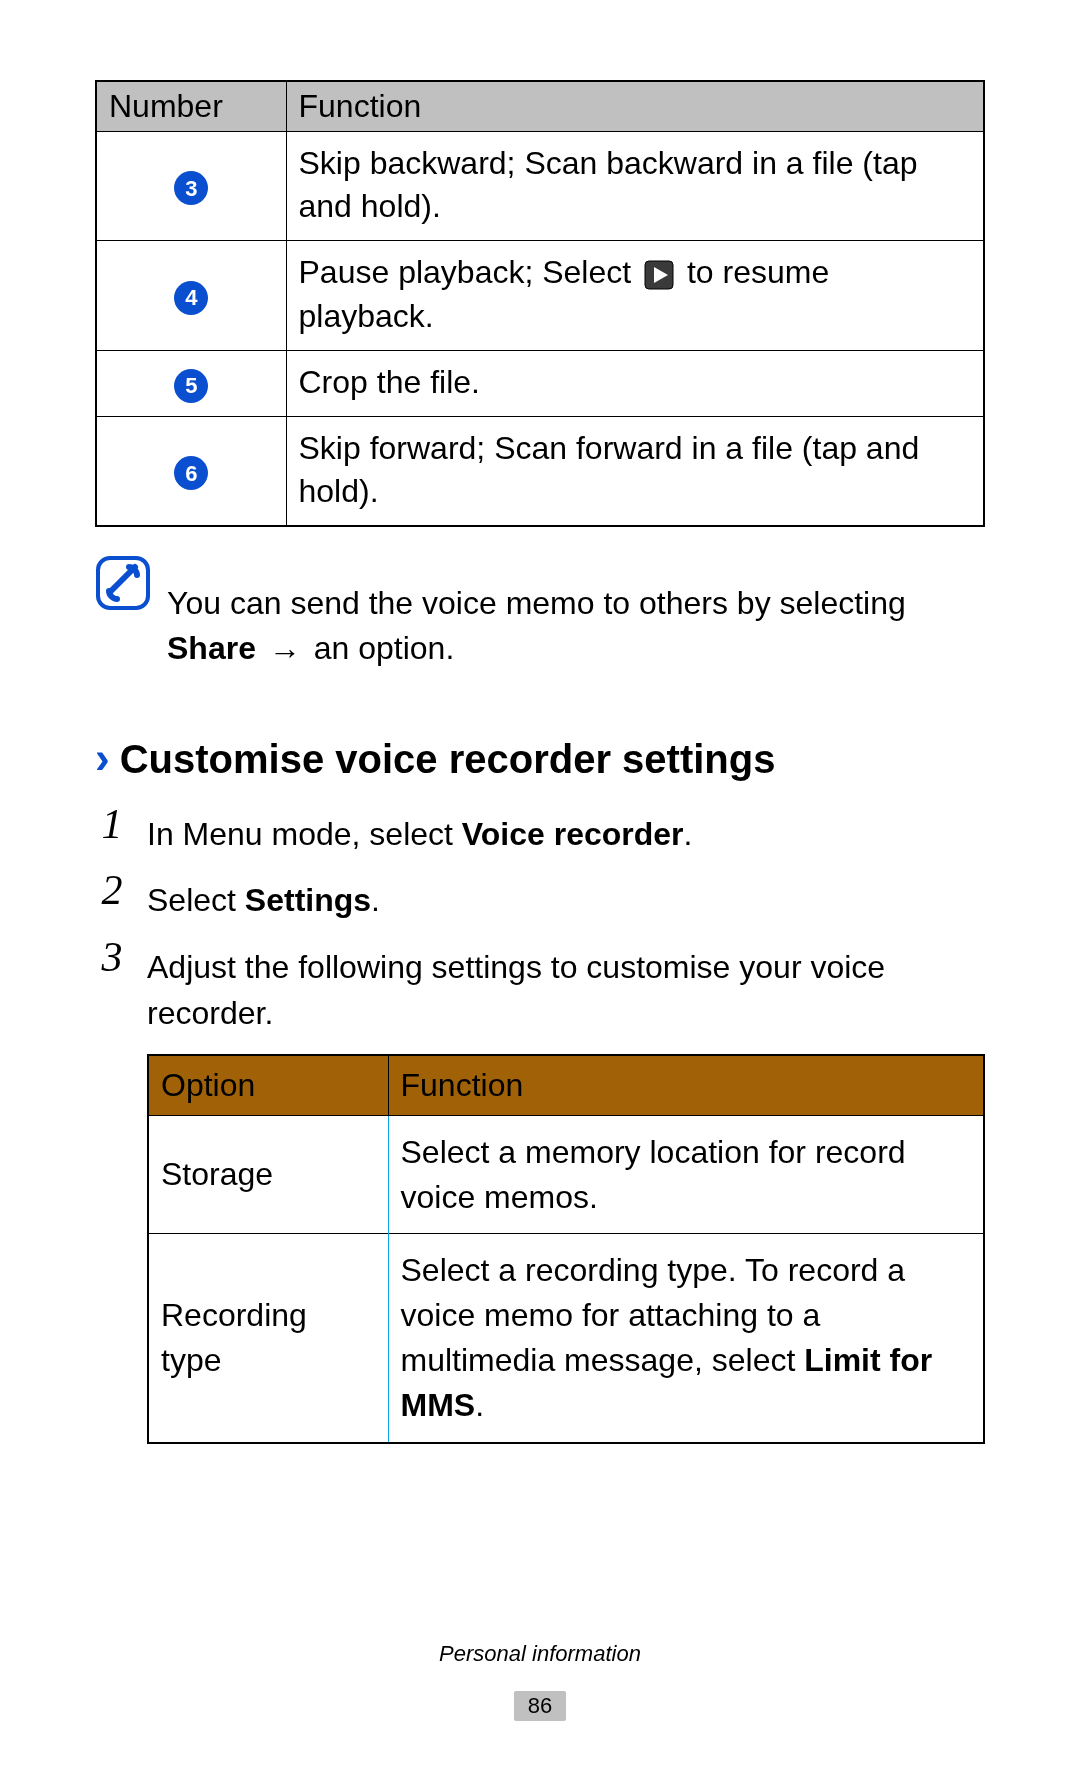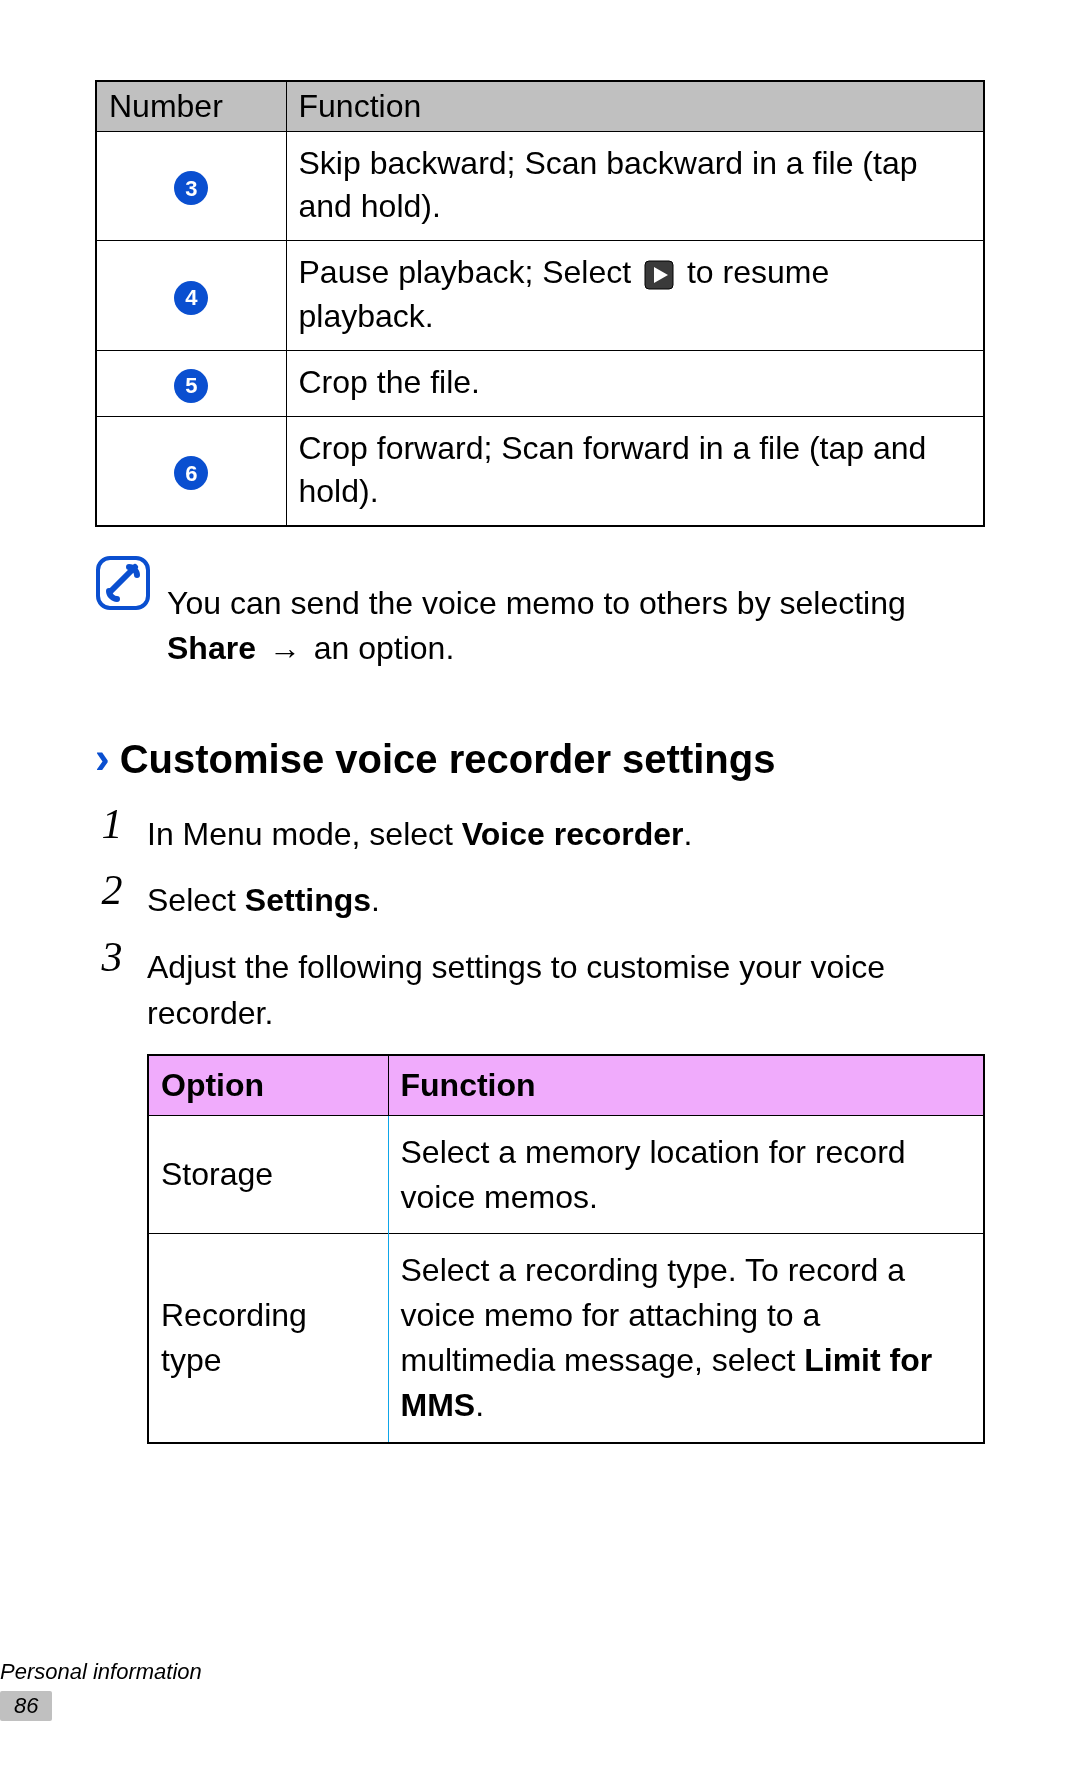--- a/index.html
+++ b/index.html
@@ -30,29 +30,29 @@
   .section-chevron { color: #0a4fd0; font-weight: 700; font-size: 44px; }
   
   
   .steps { margin-top: 16px; }
   .step { display: flex; align-items: flex-start; gap: 18px; font-size: 32px; line-height: 1.45; margin-top: 8px; }
   .step-num { font-family: Georgia, "Times New Roman", serif; font-style: italic; font-size: 42px; width: 34px; text-align: center; color: #000; line-height: 1; padding-top: 4px; }
   .step-body { flex: 1; margin-top: 12px; }
   
   
   .opt-table { width: 100%; border-collapse: collapse; border: 2px solid #000; font-size: 32px; margin-top: 18px; }
-  .opt-table th { background: #f0abfc; font-weight: 700; text-align: left; padding: 6px 12px; border: 1px solid #000; }
+  .opt-table th { background: #a16207; font-weight: 400; text-align: left; padding: 6px 12px; border: 1px solid #000; }
   .opt-table th.col-opt { width: 240px; }
   .opt-table td { padding: 14px 12px; vertical-align: middle; line-height: 1.4; border-top: 1px solid #000; }
   .opt-table td.opt-name { border-right: 1px solid #0ea5e9; }
   
   
-  .footer { position: absolute; bottom: 50px; left: 0; width: 1080px; text-align: left; }
+  .footer { position: absolute; bottom: 50px; left: 0; width: 1080px; text-align: center; }
   .footer-label { font-style: italic; font-size: 22px; color: #000; }
-  .page-num { display: inline-block; margin-top: 6px; background: #c0c0c0; padding: 2px 14px; font-size: 22px; font-style: italic; border-radius: 2px; }
+  .page-num { display: inline-block; margin-top: 24px; background: #c0c0c0; padding: 2px 14px; font-size: 22px; border-radius: 2px; }
 </style>
 </head>
 <body>
 
 <div class="page">
 
   <table class="func-table">
     <thead>
       <tr>
         <th class="col-num">Number</th>
@@ -84,21 +84,21 @@
       <tr>
         <td class="num-cell">
           <span class="badge">5</span>
         </td>
         <td class="desc">Crop the file.</td>
       </tr>
       <tr>
         <td class="num-cell">
           <span class="badge">6</span>
         </td>
-        <td class="desc">Crop forward; Scan forward in a file (tap and hold).</td>
+        <td class="desc">Skip forward; Scan forward in a file (tap and hold).</td>
       </tr>
     </tbody>
   </table>
 
   <div class="note">
     <span class="note-icon">
       <svg width="56" height="56" viewBox="0 0 56 56">
         <rect x="3" y="3" width="50" height="50" rx="12" fill="none" stroke="#0a4fd0" stroke-width="4"></rect>
         <path d="M16 36 L40 12" stroke="#0a4fd0" stroke-width="6" stroke-linecap="round"></path>
         <path d="M22 44 C18 44 14 40 14 36" stroke="#0a4fd0" stroke-width="6" fill="none" stroke-linecap="round"></path>

